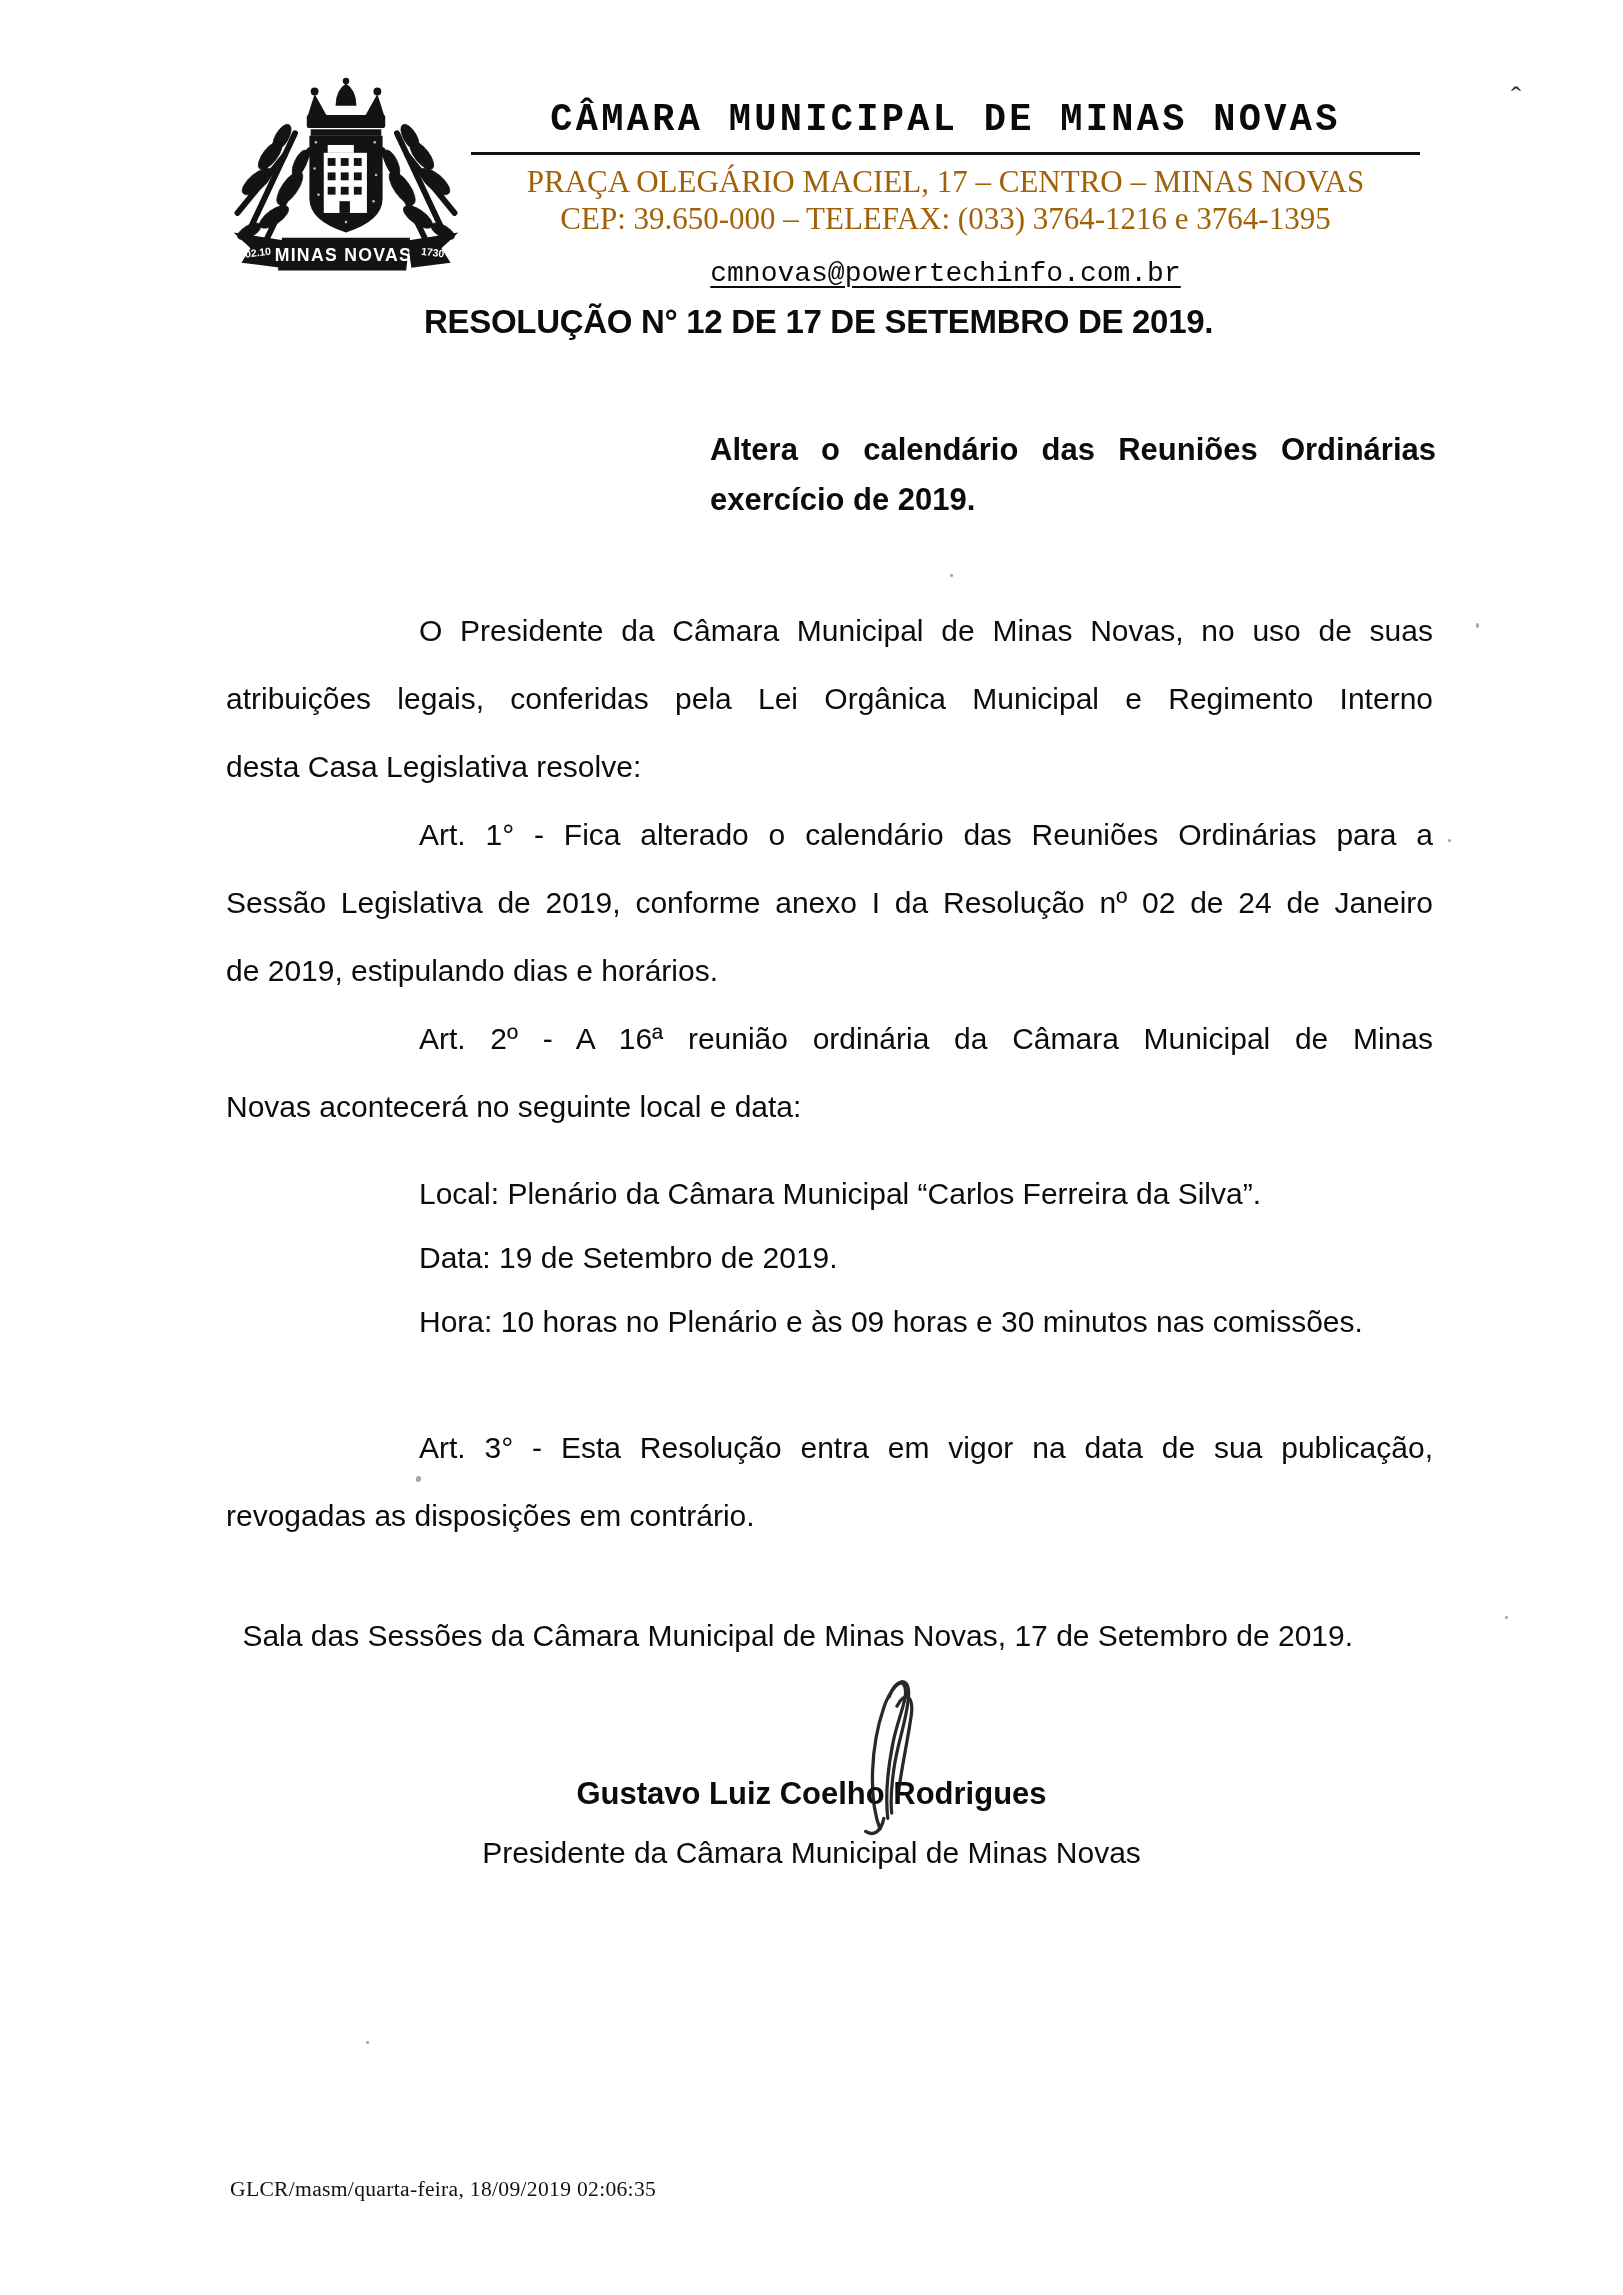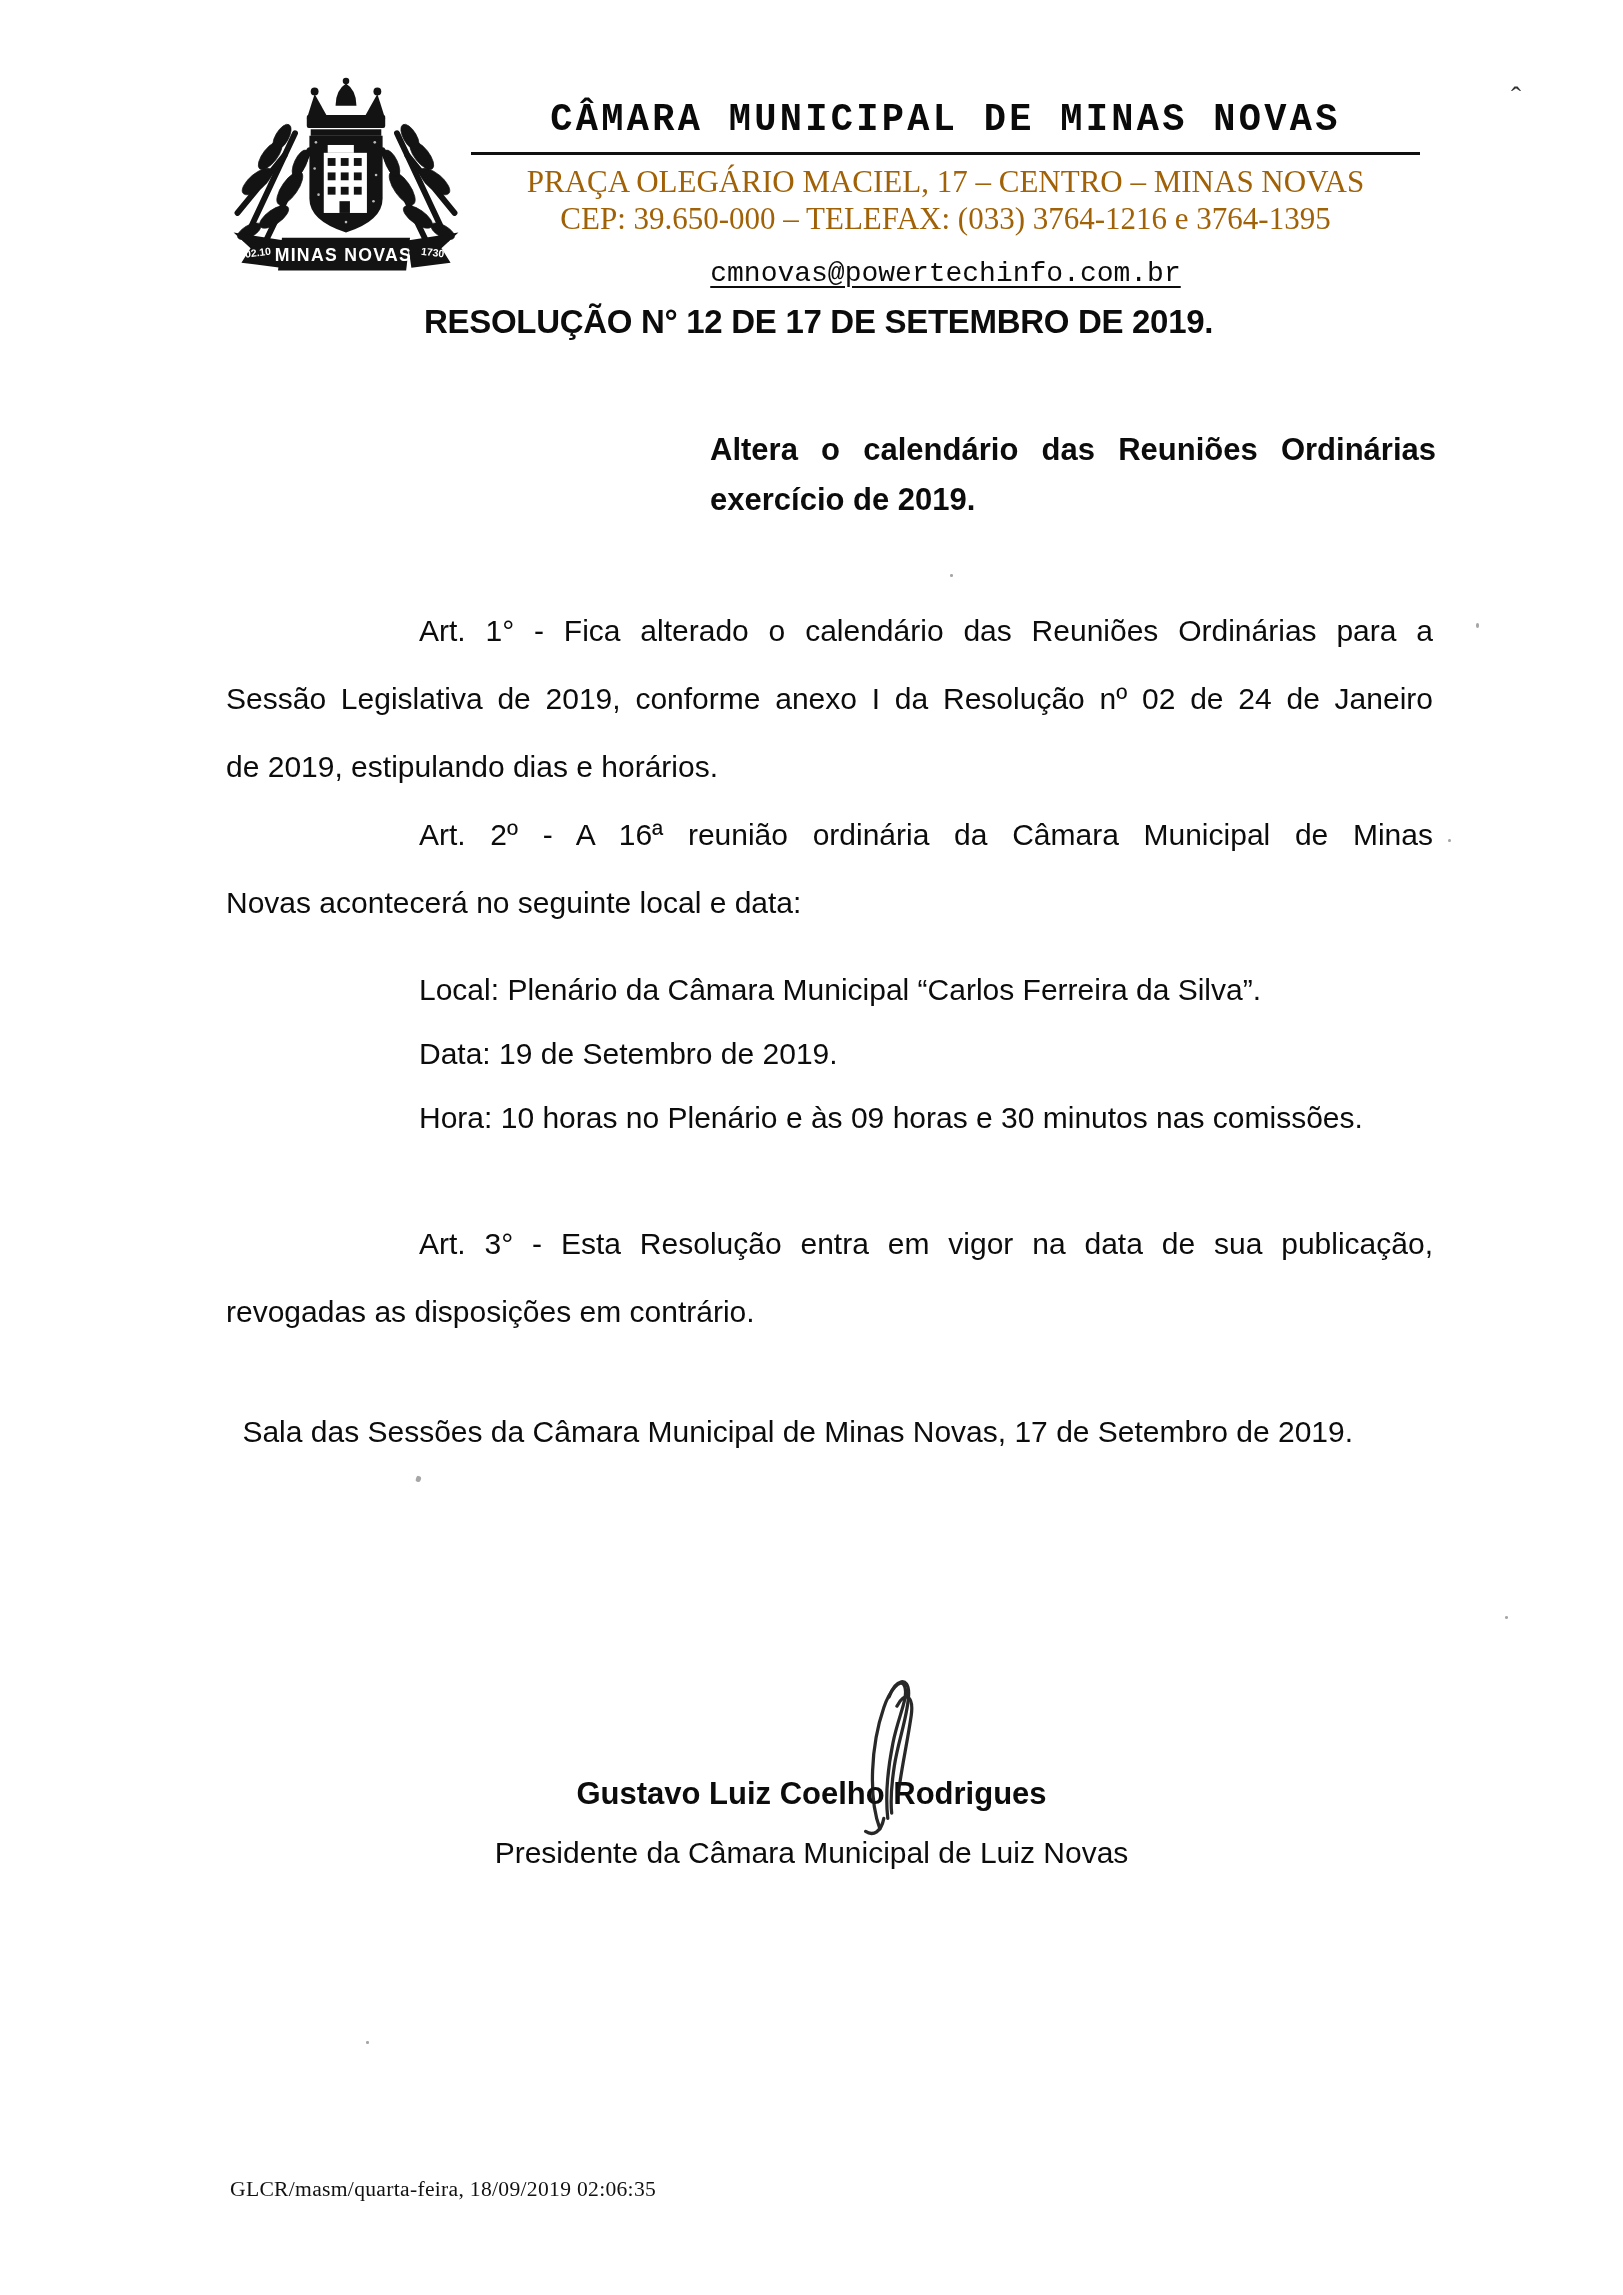--- a/index.html
+++ b/index.html
@@ -178,20 +178,25 @@
 
 <div class="doc-title">RESOLUÇÃO N° 12 DE 17 DE SETEMBRO DE 2019.</div>
 
 <div class="ementa">
   <div class="ementa-line jfull">Altera o calendário das Reuniões Ordinárias</div>
   <div class="ementa-line">exercício de 2019.</div>
 </div>
 
 <div class="doc-body">
 
+  <div>
+    <div class="bline jfull indent">O Presidente da Câmara Municipal de Minas Novas, no uso de suas</div>
+    <div class="bline jfull">atribuições legais, conferidas pela Lei Orgânica Municipal e Regimento Interno</div>
+    <div class="bline">desta Casa Legislativa resolve:</div>
+  </div>
 
   <div>
     <div class="bline jfull indent"><span class="bold">Art. 1° - </span><span>Fica alterado o calendário das Reuniões Ordinárias para a</span></div>
     <div class="bline jfull">Sessão Legislativa de 2019, conforme anexo I da Resolução nº 02 de 24 de Janeiro</div>
     <div class="bline">de 2019, estipulando dias e horários.</div>
   </div>
 
   <div>
     <div class="bline jfull indent"><span class="bold">Art. 2º - </span><span>A 16ª reunião ordinária da Câmara Municipal de Minas</span></div>
     <div class="bline">Novas acontecerá no seguinte local e data:</div>
@@ -219,21 +224,21 @@
   <g fill="none" stroke="#161616" stroke-width="5" stroke-linecap="round" opacity="0.92">
     <path d="M78 248 C60 200 64 120 84 62 C92 38 110 14 116 30 C122 46 106 76 98 116 C90 156 86 196 90 232"></path>
     <path d="M92 46 C102 18 122 14 122 40 C122 72 106 112 100 152 C96 178 94 204 96 224"></path>
     <path d="M104 60 C116 36 130 44 126 74 C120 116 110 160 106 196"></path>
     <path d="M84 232 C80 252 68 260 56 252"></path>
   </g>
 </svg>
 
 <div class="sig-block">
   <div class="sig-name">Gustavo Luiz Coelho Rodrigues</div>
-  <div class="sig-role">Presidente da Câmara Municipal de Luiz Novas</div>
+  <div class="sig-role">Presidente da Câmara Municipal de Minas Novas</div>
 </div>
 
 <div class="footer-line">GLCR/masm/quarta-feira, 18/09/2019 02:06:35</div>
 
 <div class="caret-mark">ˆ</div>
 <div class="speck s1"></div>
 <div class="speck s2"></div>
 <div class="speck s3"></div>
 <div class="speck s4"></div>
 <div class="speck s5"></div>

